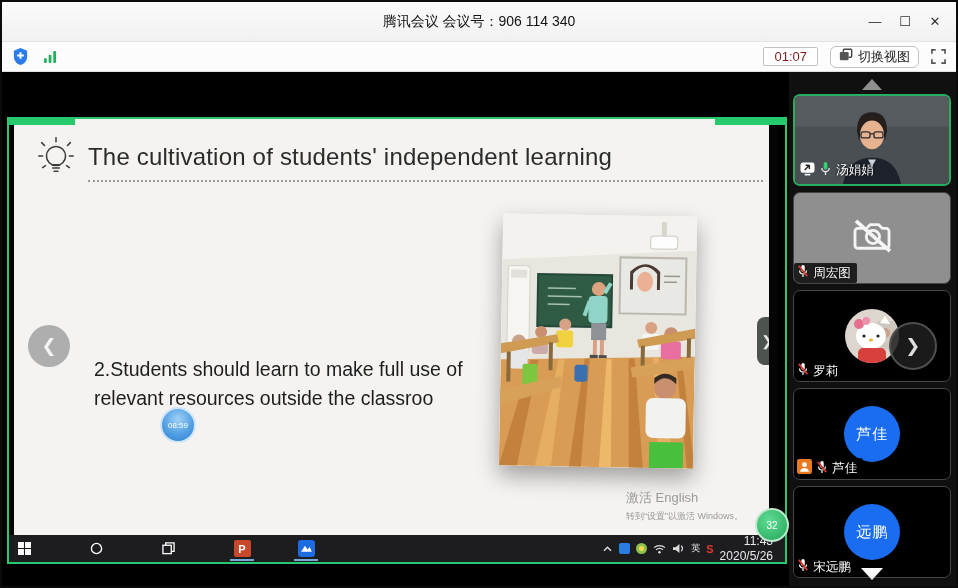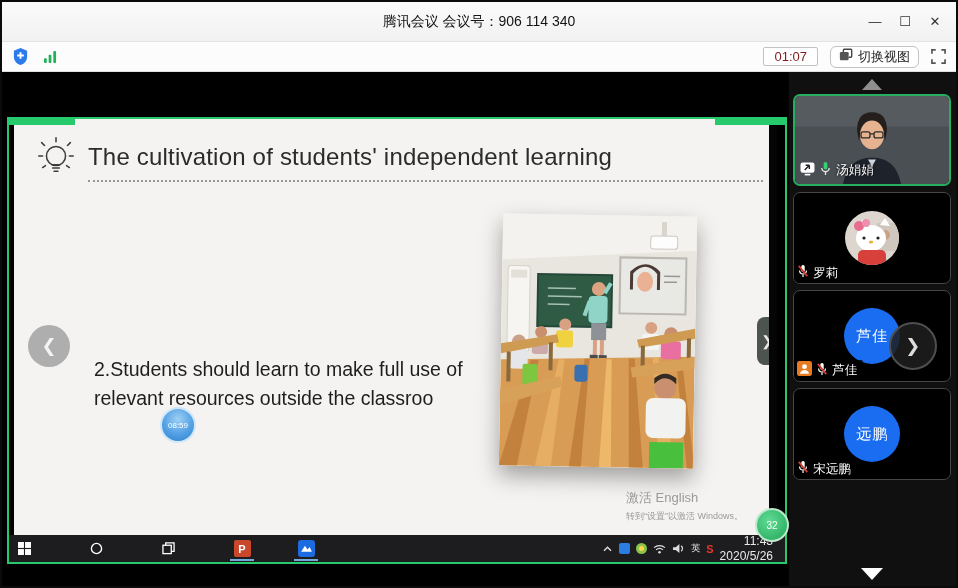--- a/index.html
+++ b/index.html
@@ -349,20 +349,40 @@
             <svg viewBox="0 0 14 16" width="13" height="15">
                 <rect x="5" y="1" width="4" height="8" rx="2" fill="#35d073"></rect>
                 <path d="M3 7.5 a4 4 0 0 0 8 0" fill="none" stroke="#e9e9e9" stroke-width="1.4"></path>
                 <line x1="7" y1="12" x2="7" y2="15" stroke="#e9e9e9" stroke-width="1.4"></line>
               </svg>
           </span>
           <span class="pname">汤娟娟</span>
         </div>
       </div>
 
+      <div class="tile cam-off">
+        <span>
+          <svg viewBox="0 0 46 36" width="44" height="34">
+              <path d="M8 10 h9 l4 -4 h9 l4 4 h4 a3 3 0 0 1 3 3 v15 a3 3 0 0 1 -3 3 H8 a3 3 0 0 1 -3 -3 V13 a3 3 0 0 1 3 -3 z" fill="none" stroke="#f4f4f4" stroke-width="3"></path>
+              <circle cx="24" cy="19" r="7" fill="none" stroke="#f4f4f4" stroke-width="3"></circle>
+              <line x1="6" y1="2" x2="42" y2="34" stroke="#f4f4f4" stroke-width="4"></line>
+            </svg>
+        </span>
+        <div class="name-bar chip">
+          <span>
+            <svg viewBox="0 0 14 16" width="12" height="14">
+                <rect x="5" y="1" width="4" height="8" rx="2" fill="#fff"></rect>
+                <path d="M3 7.5 a4 4 0 0 0 8 0" fill="none" stroke="#fff" stroke-width="1.4"></path>
+                <line x1="7" y1="12" x2="7" y2="15" stroke="#fff" stroke-width="1.4"></line>
+                <line x1="2" y1="2" x2="12" y2="14" stroke="#d63a2f" stroke-width="2"></line>
+              </svg>
+          </span>
+          <span class="pname">周宏图</span>
+        </div>
+      </div>
 
       <div class="tile">
         <span class="avatar-img">
           <svg viewBox="0 0 54 54" width="54" height="54">
             <rect width="54" height="54" fill="#ddd6cf"></rect>
             <rect x="32" y="12" width="22" height="28" fill="#cfc6bd"></rect>
             <circle cx="40" cy="24" r="5" fill="#caa186"></circle>
             <path d="M12 16 l6 -8 5 7 z M35 14 l5 -7 5 8 z" fill="#fff"></path>
             <ellipse cx="26" cy="27" rx="15" ry="13" fill="#fff"></ellipse>
             <circle cx="19" cy="27" r="1.6" fill="#222"></circle>

